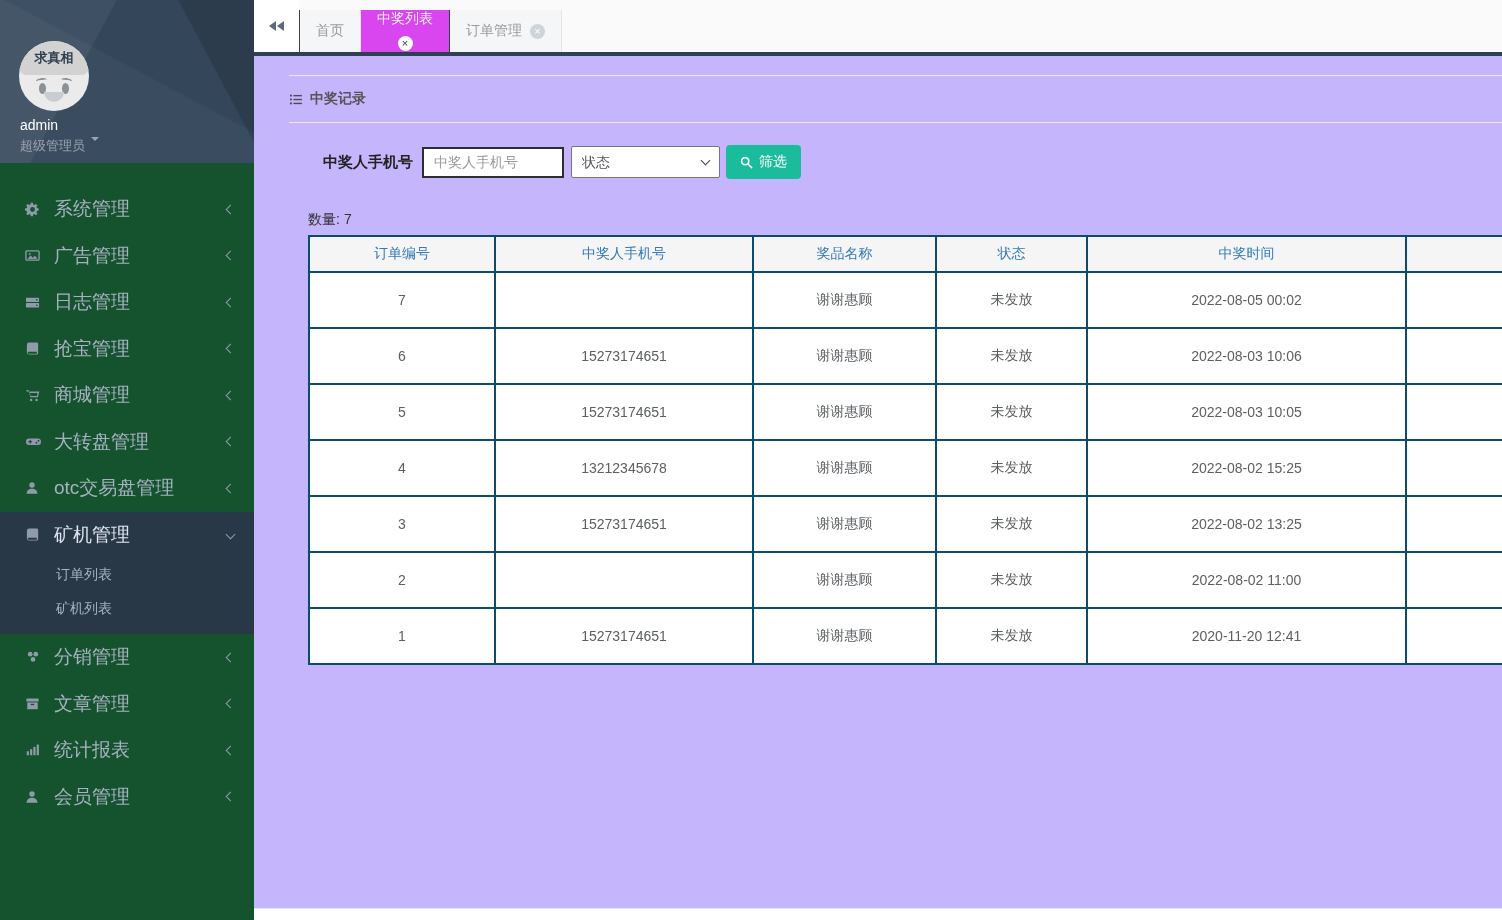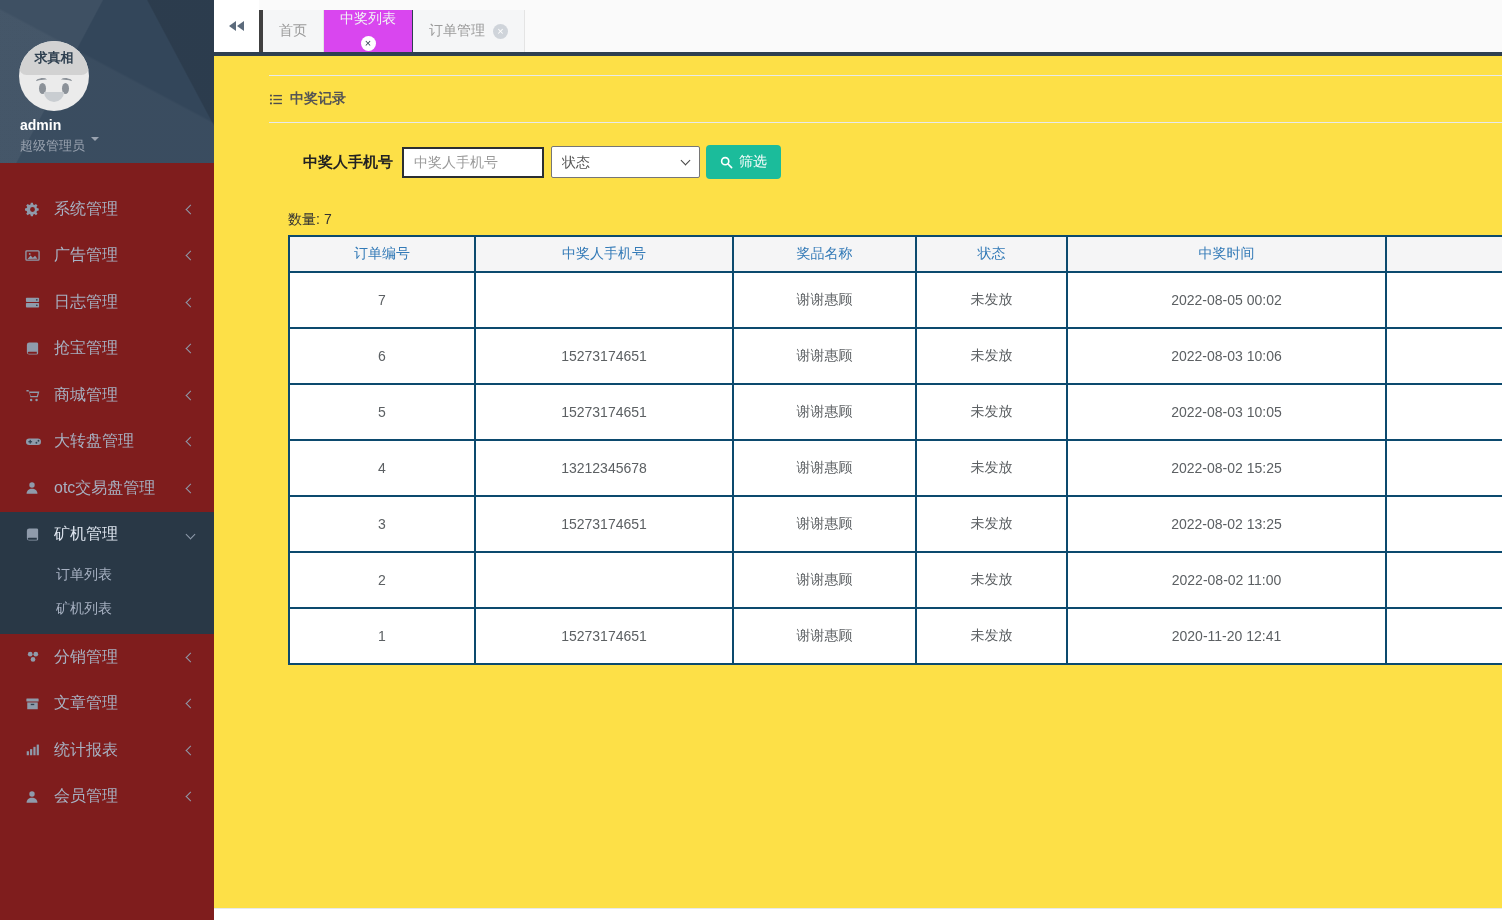--- a/index.html
+++ b/index.html
@@ -1,50 +1,50 @@
 <!DOCTYPE html>
 <html><head>
 <meta charset="utf-8">
 <style>
   * { margin:0; padding:0; box-sizing:border-box; }
   html,body { width:1502px; height:920px; overflow:hidden; }
   body { font-family:"Liberation Sans","DejaVu Sans",sans-serif; font-size:14px; background:#fff; }
   .app { display:flex; width:1502px; height:920px; }
 
   
-  .sidebar { width:214px; flex:none; background:#7f1d1d; color:#a7b1c2; overflow:hidden; }
+  .sidebar { width:254px; flex:none; background:#14532d; color:#a7b1c2; overflow:hidden; }
   .profile { position:relative; height:163px;
     background:
       linear-gradient(118deg, rgba(255,255,255,0.055) 0 34%, transparent 34.5%),
       linear-gradient(242deg, rgba(0,0,0,0.14) 0 22%, transparent 22.5%),
       linear-gradient(28deg, rgba(255,255,255,0.035) 55%, transparent 56%),
       #33465a; }
   .avatar { position:absolute; left:19px; top:41px; width:70px; height:70px; border-radius:50%;
     background:#ebebeb; overflow:hidden; cursor:pointer; }
   .avatar .hair { position:absolute; top:0; left:0; right:0; height:34px; background:#d2d2d2;
     border-radius:35px 35px 10px 10px; }
   .avatar .avatar-text { position:absolute; top:8px; width:100%; text-align:center;
     font-size:13px; font-weight:bold; color:#2f4050; }
   .avatar .brow { position:absolute; top:37px; width:11px; height:5px;
     border-top:2px solid #8b9198; border-radius:50% 50% 0 0; }
   .avatar .brow.l { left:17px; transform:rotate(-8deg); }
   .avatar .brow.r { right:17px; transform:rotate(8deg); }
   .avatar .eye { position:absolute; top:42px; width:7px; height:11px; background:#8b9198; border-radius:50%; }
   .avatar .eye.l { left:20px; } .avatar .eye.r { right:20px; }
   .avatar .mouth { position:absolute; bottom:9px; left:50%; transform:translateX(-50%);
     width:20px; height:10px; background:#c9cdd1; border-radius:0 0 20px 20px; }
-  .uname { position:absolute; left:20px; top:117px; color:#fff; font-weight:bold; font-size:14px; }
+  .uname { position:absolute; left:20px; top:117px; color:#fff; font-weight:normal; font-size:14px; }
   .urole { position:absolute; left:20px; top:137px; color:#9aa3b0; font-size:13px;
     display:flex; gap:6px; cursor:pointer; }
   .caret-down { width:0; height:0; border-left:4px solid transparent; border-right:4px solid transparent;
     border-top:4px solid #9aa3b0; }
 
   .menu { padding-top:23px; }
   .mitem { height:46.5px; display:flex; align-items:center; padding:0 20px 0 25px;
-    font-size:16px; color:#a7b1c2; cursor:pointer;justify-content:center; }
+    font-size:19px; color:#a7b1c2; cursor:pointer;justify-content:center; }
   .micon { width:18px; margin-right:11px; color:#8f9bab; display:flex; align-items:center; }
   .mlabel { flex:1; }
   .mblock.open { background:#293846; padding-bottom:8px; }
   .mblock.open > .mitem .mlabel { color:#dde4ee; }
   .subitem { height:34px; display:flex; align-items:center; padding-left:56px;
     font-size:14px; color:#a7b1c2; cursor:pointer; }
 
   .chev { display:inline-block; width:7px; height:7px; border:solid #8f9bab;
     border-width:0 1.5px 1.5px 0; }
   .chev.left { transform:rotate(135deg); }
@@ -55,27 +55,27 @@
 
   .tabbar { height:56px; flex:none; background:#fafafa; border-bottom:4px solid #2f4050;
     display:flex; align-items:flex-end; }
   .collapse-btn { width:45px; height:52px; background:#fff; display:flex; align-items:center;
     justify-content:center; gap:1px; cursor:pointer; }
   .tri { width:0; height:0; border-top:5px solid transparent; border-bottom:5px solid transparent;
     border-right:7px solid #5c6b7c; }
   .tabs { display:flex; align-items:flex-end; height:52px; }
   .tab { height:42px; display:flex; align-items:center; gap:8px; padding:0 16px;
     background:#f5f6f7; border-right:1px solid #e4e4e4; color:#9b9b9b; font-size:14px; cursor:pointer; }
-  .tab:first-child { border-left:4px solid #404040; }
+  .tab:first-child { border-left:1px solid #404040; }
   .tab.active { background:#d946ef; color:#f1f3f5; border-color:#2f4050;flex-direction:column; }
   .close-badge { width:15px; height:15px; border-radius:50%; display:flex; align-items:center;
     justify-content:center; font-size:11px; line-height:1; background:#cfd4da; color:#fff; cursor:pointer; }
   .tab.active .close-badge { background:#fff; color:#2f4050; }
 
-  .content { flex:1; overflow:hidden; background:#fde047;padding-left:20px; }
+  .content { flex:1; overflow:hidden; background:#c4b5fd; }
   .panel-title { margin:19px 0 0 35px; height:48px; border-top:1px solid #e7eaec;
     border-bottom:1px solid #e7eaec; display:flex; align-items:center; gap:7px;
     color:#555; font-size:14px; font-weight:bold; }
   .panel-title .list-icon { display:flex; color:#4d4d4d; }
 
   .filter { margin:22px 0 0 69px; display:flex; align-items:center; }
   .filter label { font-size:15px; font-weight:bold; color:#222; margin-right:9px; }
   .filter input { width:142px; height:31px; border:2px solid #2b2f33; padding:0 10px;
     font-size:14px; color:#333; outline:none; font-family:inherit; }
   .filter input::placeholder { color:#9a9a9a; }

